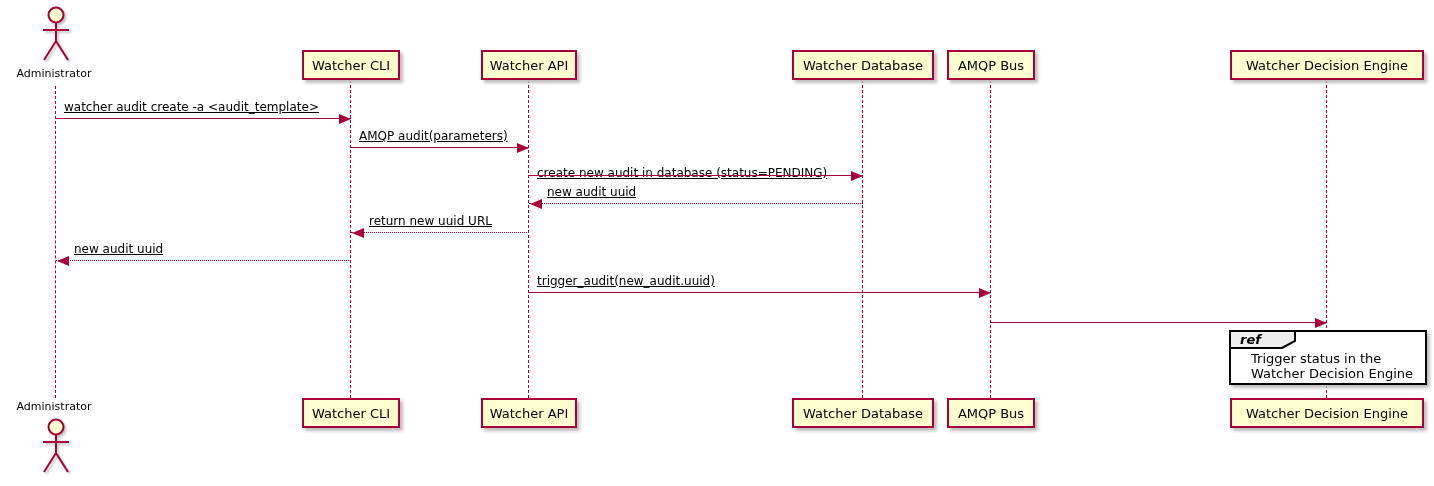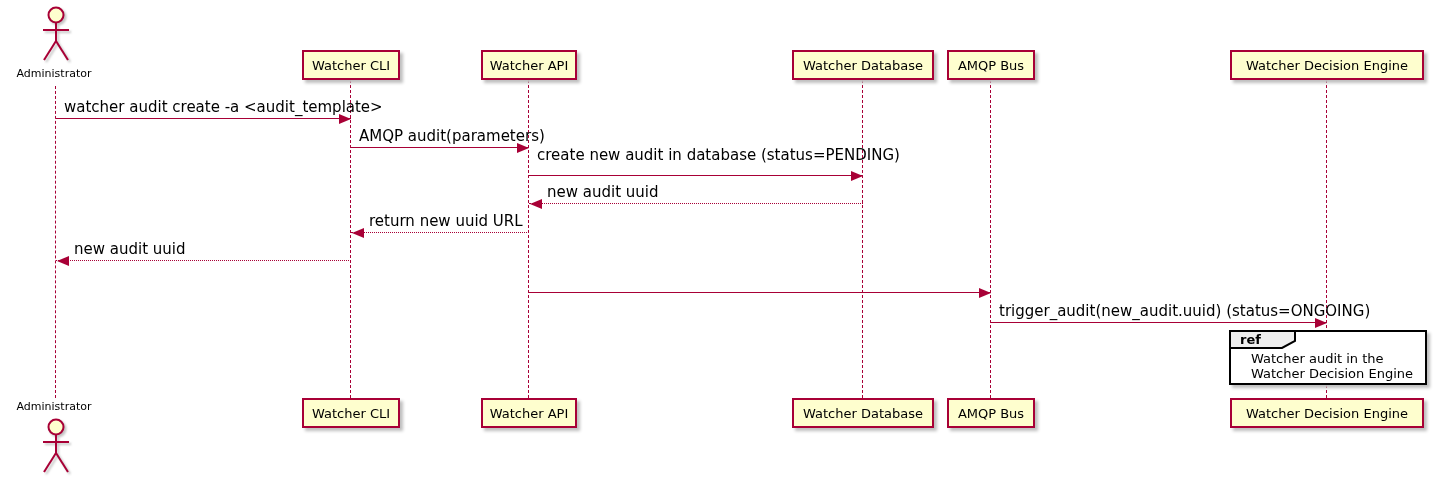--- a/index.html
+++ b/index.html
@@ -27,22 +27,23 @@
     box-shadow: 3px 3px 3px #bfbfbf;
     display: flex;
     align-items: center;
     justify-content: center;
     white-space: nowrap;
     font-size: 13px;
   }
   .mlabel {
     position: absolute;
     white-space: nowrap;
-    font-size: 15px;
+    font-size: 12px;
     line-height: 15px;
+    text-decoration: underline;
   }
   .mline { position: absolute; height: 0; }
   .mline.solid  { border-top: 1.5px solid #A80036; }
   .mline.dashed { border-top: 1.5px dotted #A80036; }
   .arrow { position: absolute; width: 0; height: 0; }
   .arrow.right {
     border-top: 5px solid transparent;
     border-bottom: 5px solid transparent;
     border-left: 12px solid #A80036;
   }
@@ -65,20 +66,21 @@
     border: 2px solid #000000;
     box-shadow: 3px 3px 3px #bfbfbf;
   }
   .ref-pent { position: absolute; left: -2px; top: -2px; }
   .ref-keyword {
     position: absolute;
     left: 9px;
     top: 0px;
     font-weight: bold;
     font-size: 13px;
+    font-style: italic;
   }
   .ref-line {
     position: absolute;
     left: 20px;
     white-space: nowrap;
     font-size: 13px;
   }
 </style>
 </head>
 <body>
@@ -89,43 +91,43 @@
     <div class="lifeline" style="left: 528px; top: 80px; height: 318px;"></div>
     <div class="lifeline" style="left: 862px; top: 80px; height: 318px;"></div>
     <div class="lifeline" style="left: 990px; top: 80px; height: 318px;"></div>
     <div class="lifeline" style="left: 1326px; top: 80px; height: 318px;"></div>
     <div class="mlabel" style="left: 64px; top: 100px;">watcher audit create -a &lt;audit_template&gt;</div>
     <div class="mline solid" style="left: 56px; top: 118px; width: 295px;"></div>
     <div class="arrow right" style="left: 339px; top: 114px;"></div>
     <div class="mlabel" style="left: 359px; top: 129px;">AMQP audit(parameters)</div>
     <div class="mline solid" style="left: 351px; top: 147px; width: 178px;"></div>
     <div class="arrow right" style="left: 517px; top: 143px;"></div>
-    <div class="mlabel" style="left: 537px; top: 148px;">create new audit in database (status=PENDING)</div>
+    <div class="mlabel" style="left: 537px; top: 166px;">create new audit in database (status=PENDING)</div>
     <div class="mline solid" style="left: 529px; top: 175px; width: 334px;"></div>
     <div class="arrow right" style="left: 851px; top: 171px;"></div>
     <div class="mlabel" style="left: 547px; top: 185px;">new audit uuid</div>
     <div class="mline dashed" style="left: 529px; top: 203px; width: 334px;"></div>
     <div class="arrow left" style="left: 530px; top: 199px;"></div>
     <div class="mlabel" style="left: 369px; top: 214px;">return new uuid URL</div>
     <div class="mline dashed" style="left: 351px; top: 232px; width: 178px;"></div>
     <div class="arrow left" style="left: 352px; top: 228px;"></div>
     <div class="mlabel" style="left: 74px; top: 242px;">new audit uuid</div>
     <div class="mline dashed" style="left: 56px; top: 260px; width: 295px;"></div>
     <div class="arrow left" style="left: 57px; top: 256px;"></div>
+    <div class="mlabel" style="left: 537px; top: 274px;">trigger_audit(new_audit.uuid)</div>
     <div class="mline solid" style="left: 529px; top: 292px; width: 462px;"></div>
     <div class="arrow right" style="left: 979px; top: 288px;"></div>
-    <div class="mlabel" style="left: 999px; top: 304px;">trigger_audit(new_audit.uuid) (status=ONGOING)</div>
     <div class="mline solid" style="left: 991px; top: 322px; width: 336px;"></div>
     <div class="arrow right" style="left: 1315px; top: 318px;"></div>
     <div class="refbox" style="left: 1229px; top: 330px; width: 198px; height: 55px;">
       <div class="ref-pent"><svg width="70" height="21" xmlns="http://www.w3.org/2000/svg">
           <polygon points="1,1 66,1 66,11 53,18 1,18" fill="#EEEEEE" stroke="#000000" stroke-width="2"></polygon>
         </svg></div>
       <div class="ref-keyword">ref</div>
-      <div class="ref-line" style="top: 19px;">Watcher audit in the</div>
+      <div class="ref-line" style="top: 19px;">Trigger status in the</div>
       <div class="ref-line" style="top: 34px;">Watcher Decision Engine</div>
     </div>
     <div class="pbox" style="left: 302px; top: 50px; width: 98px;">Watcher CLI</div>
     <div class="pbox" style="left: 302px; top: 398px; width: 98px;">Watcher CLI</div>
     <div class="pbox" style="left: 481px; top: 50px; width: 96px;">Watcher API</div>
     <div class="pbox" style="left: 481px; top: 398px; width: 96px;">Watcher API</div>
     <div class="pbox" style="left: 792px; top: 50px; width: 142px;">Watcher Database</div>
     <div class="pbox" style="left: 792px; top: 398px; width: 142px;">Watcher Database</div>
     <div class="pbox" style="left: 947px; top: 50px; width: 88px;">AMQP Bus</div>
     <div class="pbox" style="left: 947px; top: 398px; width: 88px;">AMQP Bus</div>

